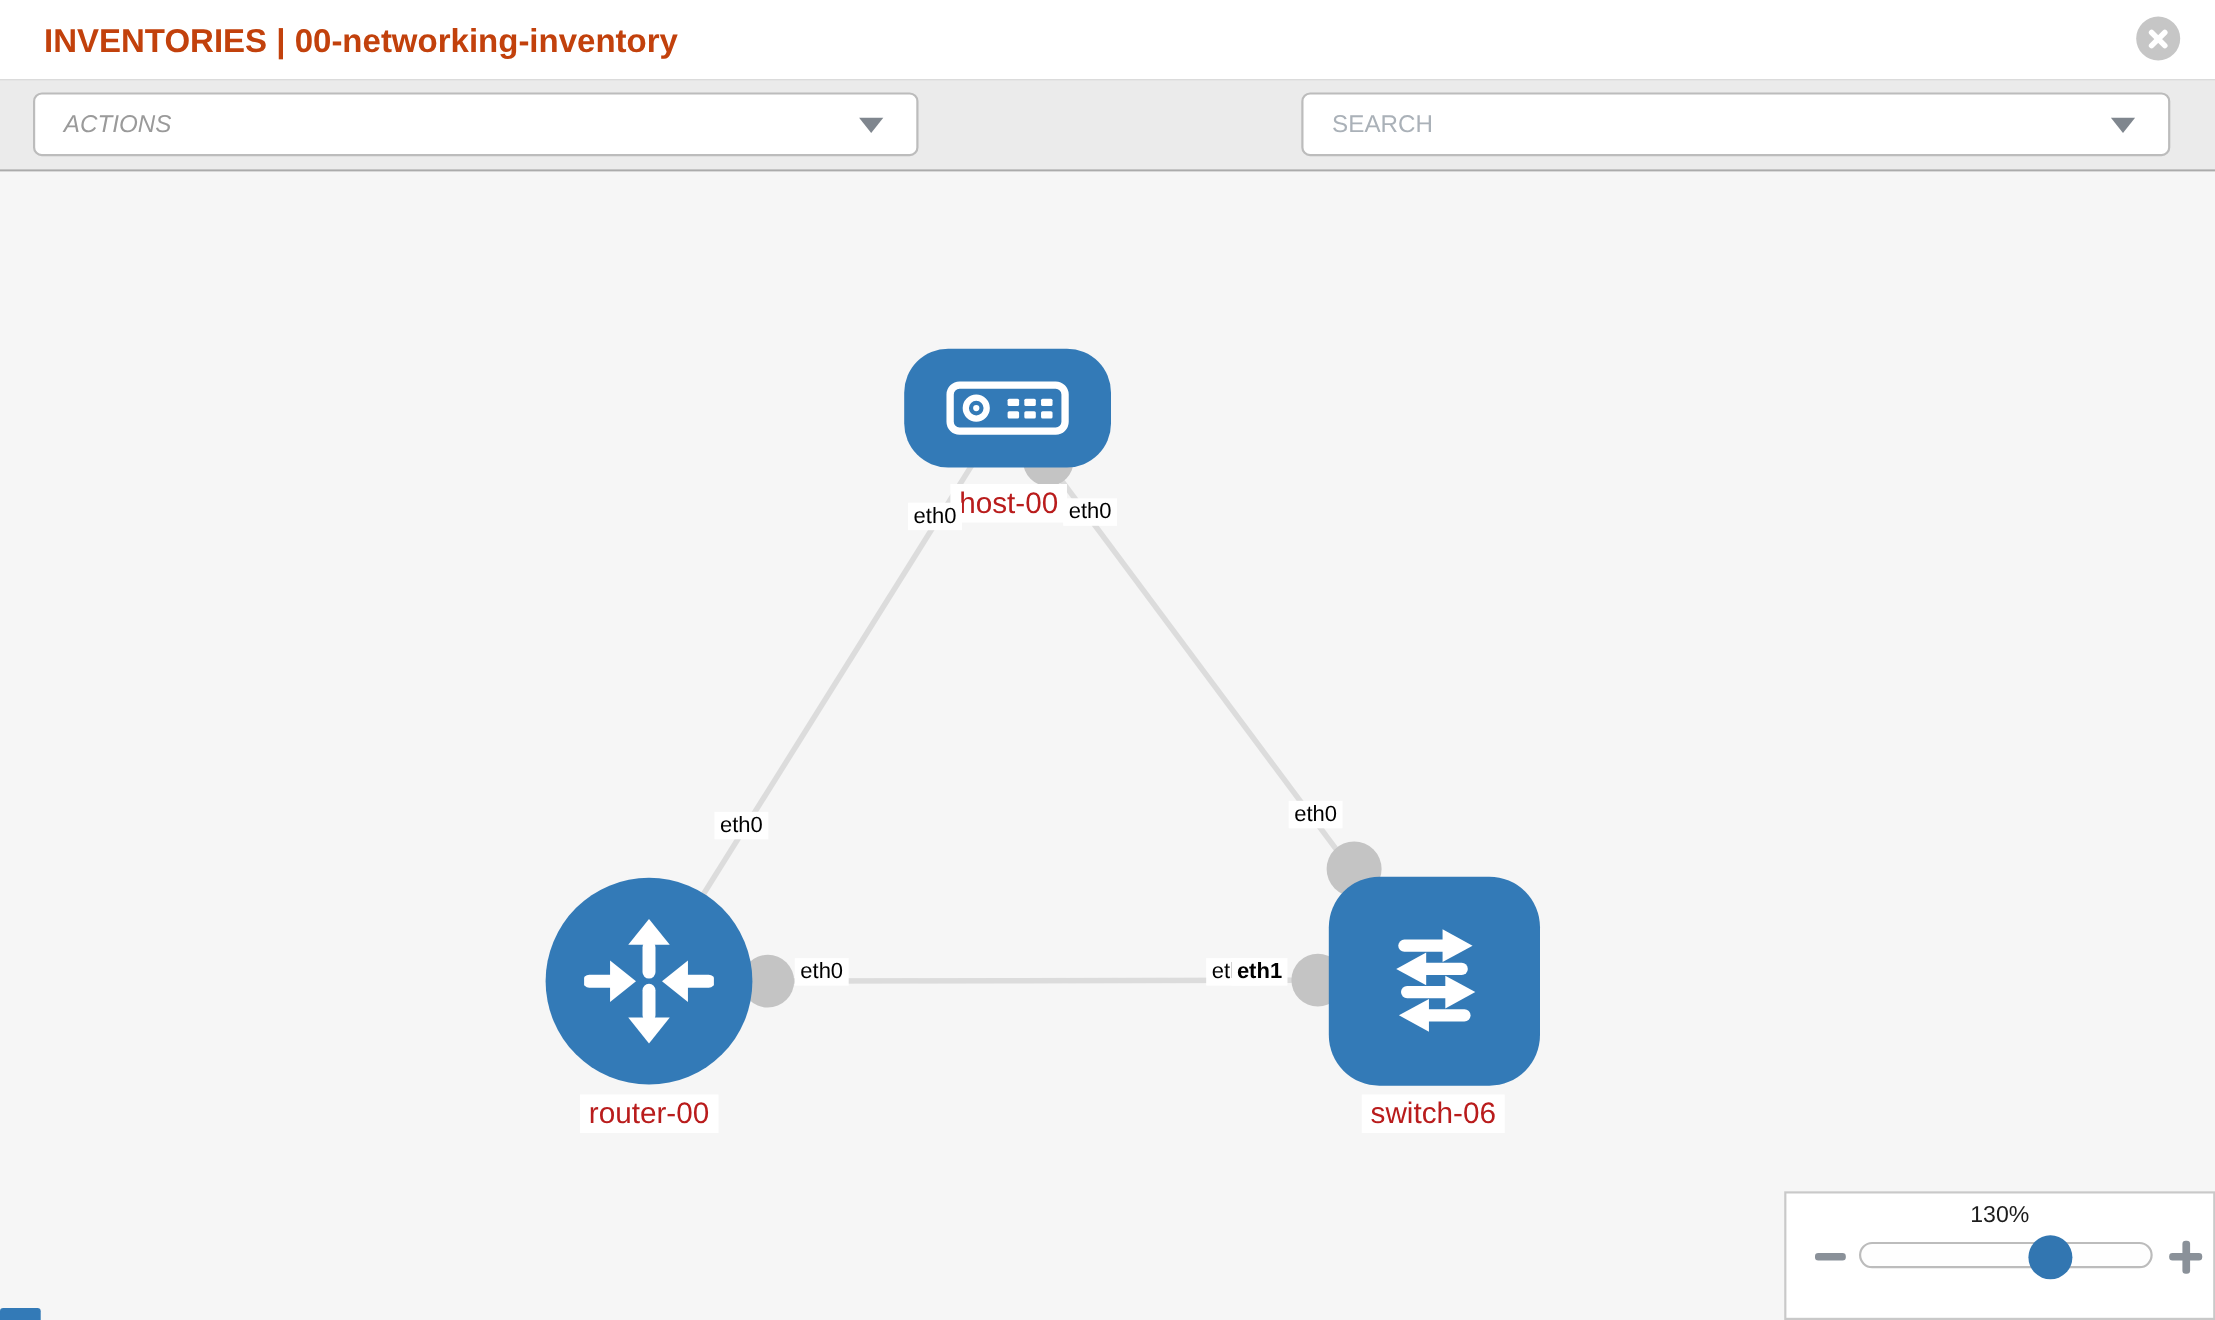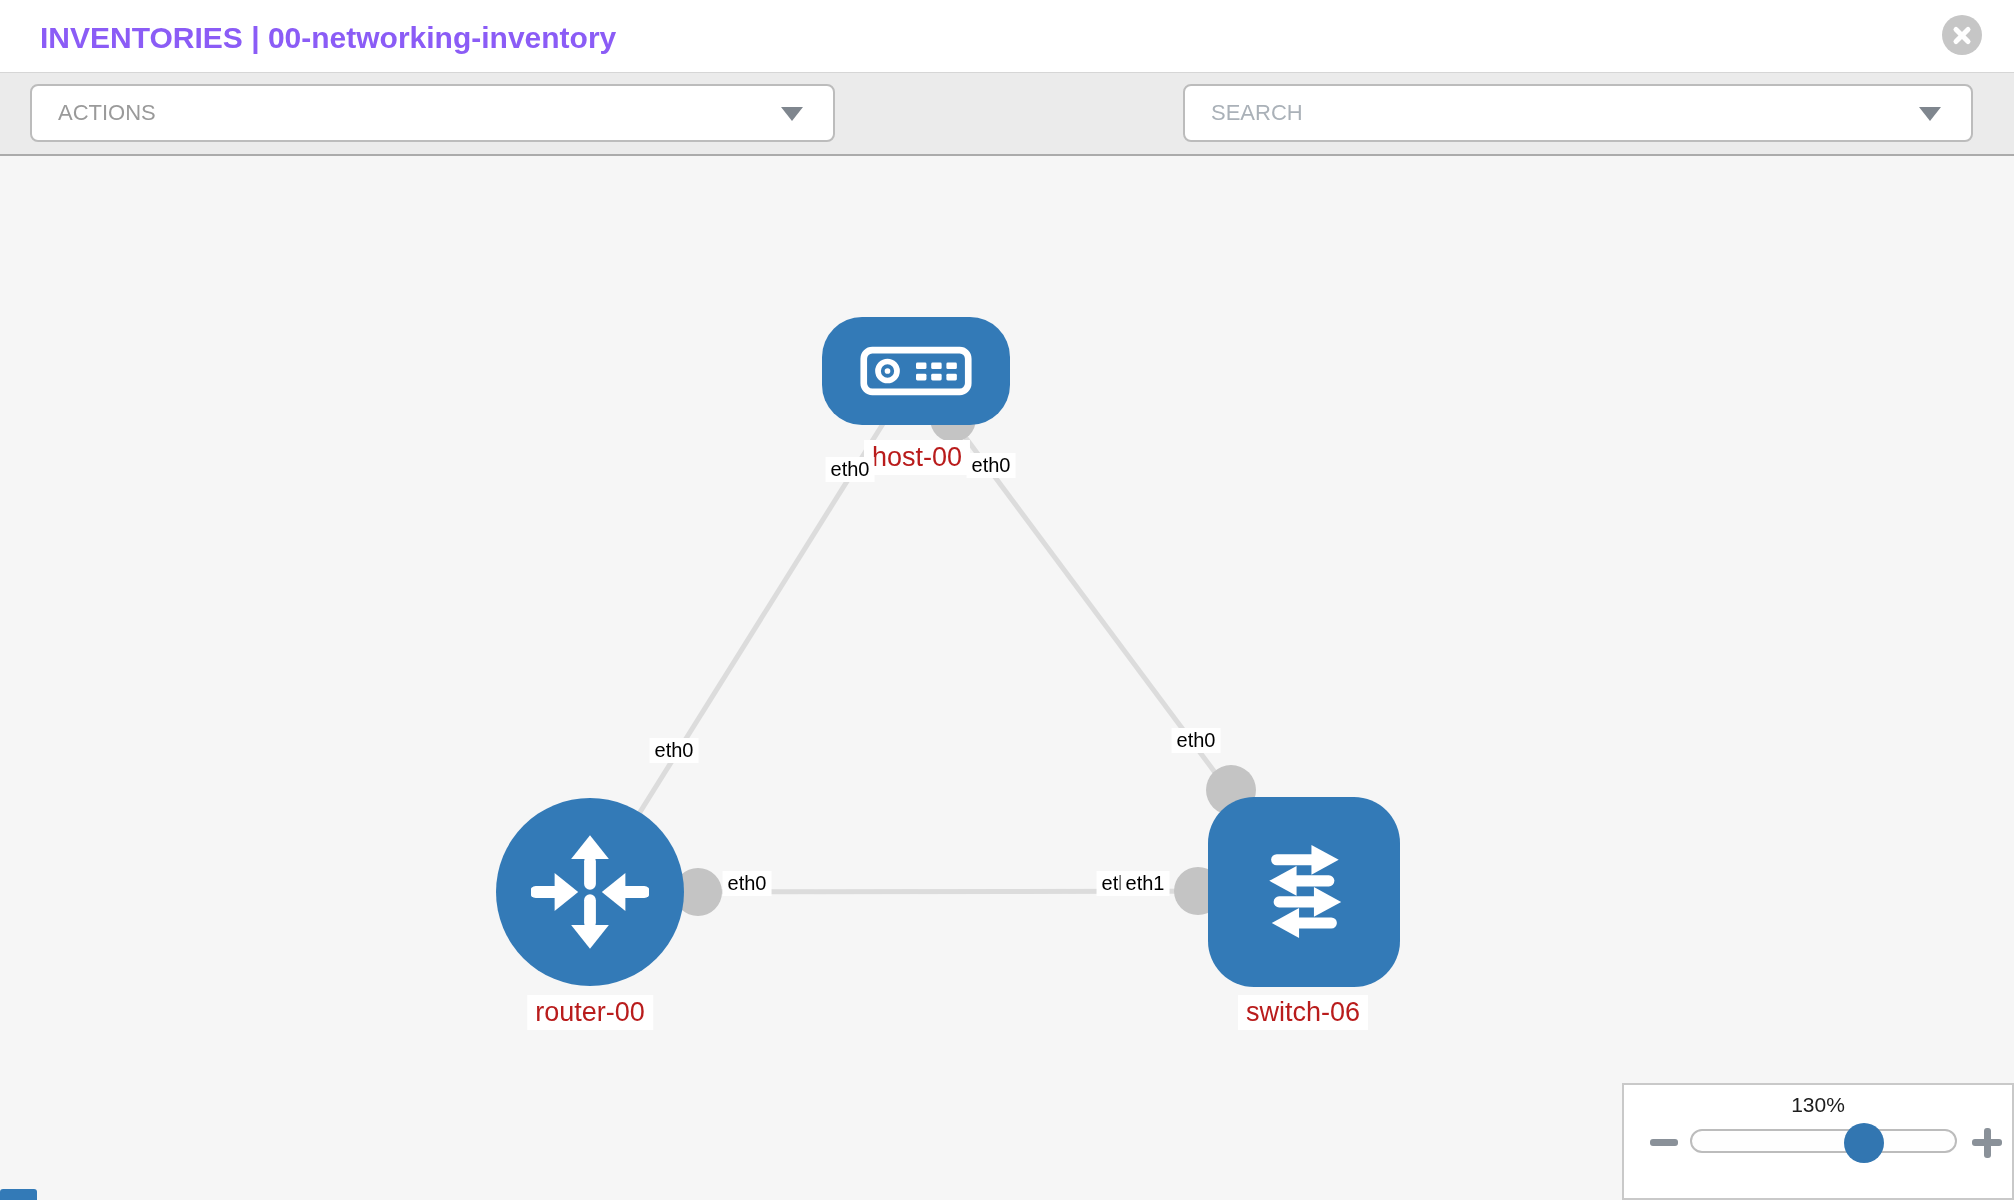--- a/index.html
+++ b/index.html
@@ -2,36 +2,36 @@
 <html><head>
 <meta charset="utf-8">
 <style>
   html,body{margin:0;padding:0;background:#fff;}
   #app{position:relative;width:2014px;height:1200px;overflow:hidden;
        font-family:"Liberation Sans",sans-serif;background:#fff;}
 
   
   #hdr{position:absolute;left:0;top:0;width:2014px;height:72px;background:#fff;}
   #page-title{position:absolute;left:40px;top:0;height:72px;line-height:76px;margin:0;
-      font-size:30px;font-weight:bold;color:#8b5cf6;letter-spacing:0;}
+      font-size:30px;font-weight:bold;color:#c2410c;letter-spacing:0;}
   #close-btn{position:absolute;left:1942px;top:15px;width:40px;height:40px;border-radius:50%;
       background:#c6c6c6;cursor:pointer;}
   .xbar{position:absolute;left:9px;top:17.5px;width:22px;height:5px;border-radius:2.5px;background:#fff;}
   .xbar.a{transform:rotate(45deg);}
   .xbar.b{transform:rotate(-45deg);}
 
   
   #toolbar{position:absolute;left:0;top:72px;width:2014px;height:84px;background:#ebebeb;
       border-top:1px solid #d6d6d6;border-bottom:2px solid #ababab;box-sizing:border-box;}
   .ddl{position:absolute;top:11px;height:58px;background:#fff;border:2px solid #bcbcbc;
       border-radius:8px;box-sizing:border-box;cursor:pointer;}
   #actions-ddl{left:30px;width:805px;}
   #search-ddl{left:1183px;width:790px;text-decoration:underline;}
   .ddl .lbl{position:absolute;left:26px;top:0;line-height:54px;font-size:22px;}
-  #actions-ddl .lbl{color:#9a9a9a;}
+  #actions-ddl .lbl{color:#9a9a9a;font-style:italic;}
   #search-ddl .lbl{color:#aab1b8;}
   .caret{position:absolute;right:30px;top:21px;width:0;height:0;
       border-left:11px solid transparent;border-right:11px solid transparent;
       border-top:14px solid #7f868e;}
   .tool-btn{position:absolute;top:92px;width:44px;height:44px;background:none;border:none;
       padding:0;cursor:pointer;}
   #wrench-btn{left:1042px;}
   #key-btn{left:1110px;}
 
   
@@ -40,21 +40,21 @@
   .link{stroke:#dcdcdc;stroke-width:5;}
   .port{fill:#c4c4c4;}
   .node{position:absolute;background:#337ab7;display:flex;align-items:center;justify-content:center;z-index:2;cursor:pointer;}
   #node-host{left:822px;top:161px;width:188px;height:108px;border-radius:40px;}
   #node-router{left:496px;top:642px;width:188px;height:188px;border-radius:50%;}
   #node-switch{left:1208px;top:641px;width:192px;height:190px;border-radius:46px;}
   .node-label{position:absolute;transform:translateX(-50%);background:#fff;color:#b91c1c;
       font-size:27px;padding:2px 8px;white-space:nowrap;z-index:5;}
   .if-label{position:absolute;transform:translateX(-50%);background:#fff;color:#000000;
       font-size:20px;padding:1px 5px;white-space:nowrap;z-index:5;}
-  .if-label.top{z-index:6;}
+  .if-label.top{z-index:6;font-weight:bold;}
 
   
   #zoom-panel{position:absolute;left:1622px;top:1083px;width:392px;height:117px;background:#fff;
       border:2px solid #c9c9c9;box-sizing:border-box;z-index:10;}
   #zoom-level{position:absolute;left:0;top:8px;width:100%;text-align:center;font-size:21px;color:#1d1d1d;}
   #zoom-minus{position:absolute;left:26px;top:54px;width:28px;height:7px;border-radius:3px;
       background:#8a9199;cursor:pointer;}
   #zoom-track{position:absolute;left:66px;top:44px;width:267px;height:24px;border-radius:13px;
       background:#fefefe;border:2px solid #bcbcbc;box-sizing:border-box;cursor:pointer;}
   #zoom-thumb{position:absolute;left:220px;top:38px;width:40px;height:40px;border-radius:50%;

